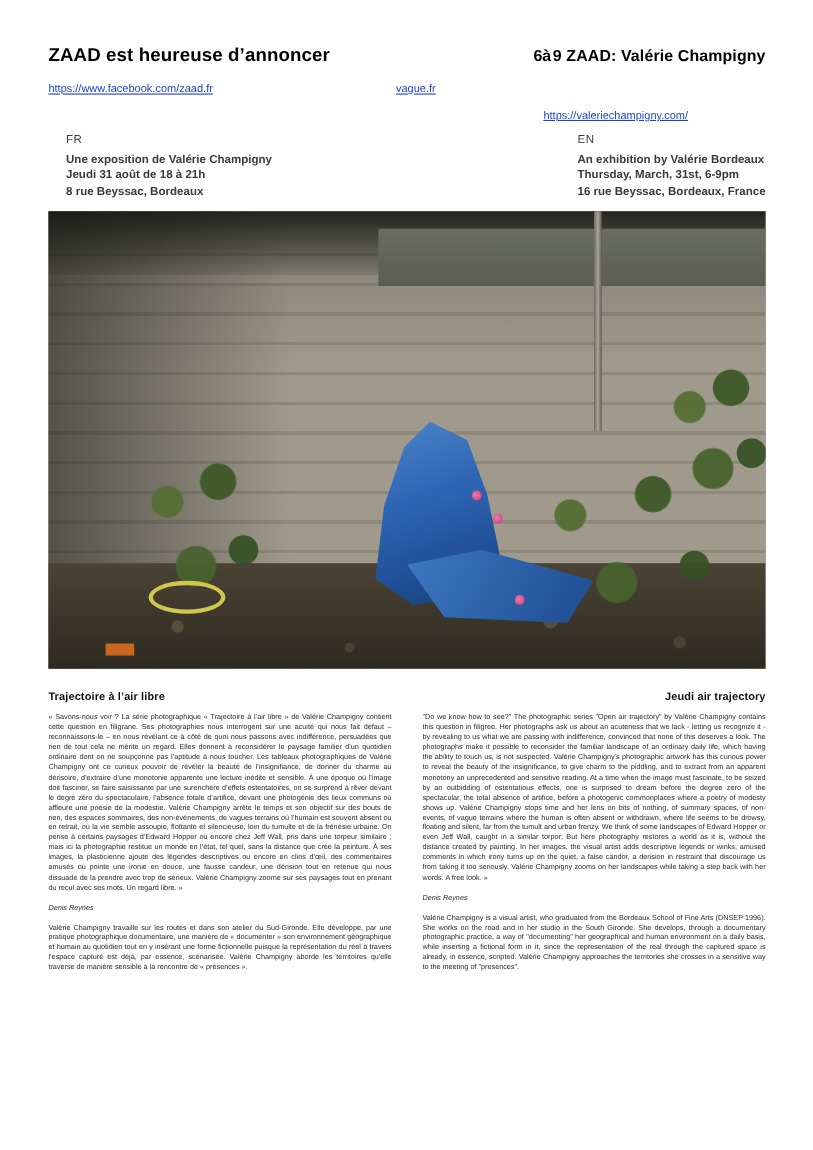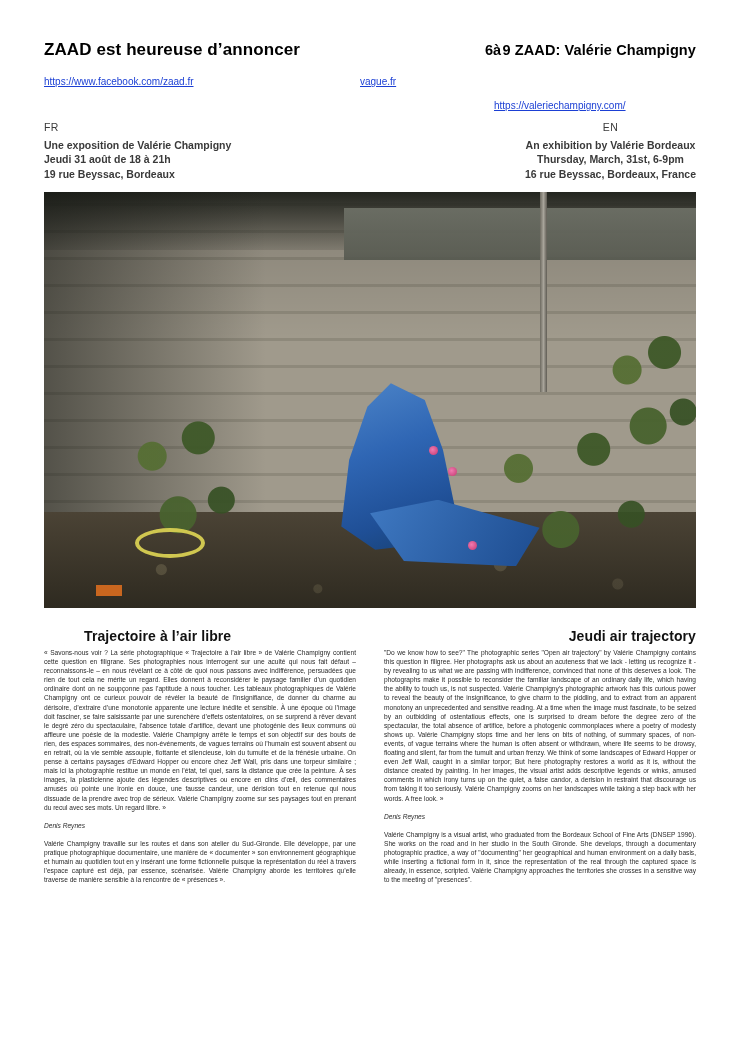--- a/index.html
+++ b/index.html
@@ -71,22 +71,22 @@
     width: 652px;
     height: 68px;
   }
   .info-col {
     position: absolute;
     top: 0;
     font-size: 10.5px;
     line-height: 14.5px;
     color: #3a3a3a;
   }
-  .info-col.fr { left: 0px; text-align: left; }
-  .info-col.en { right: 0px; text-align: center; }
+  .info-col.fr { left: 16px; text-align: left; }
+  .info-col.en { right: 0px; text-align: left; }
   .lang-label {
     font-size: 10.5px;
     color: #3a3a3a;
     letter-spacing: 0.4px;
     margin-bottom: 3px;
   }
   .info-line { white-space: nowrap; font-weight: bold; }
 
   
   .photo {
@@ -219,25 +219,24 @@
   
   .col-titles {
     position: absolute;
     left: 44px;
     top: 628px;
     width: 652px;
     display: flex;
     justify-content: space-between;
   }
   .col-title {
-    font-size: 14px;
+    font-size: 10px;
     font-weight: bold;
     color: #111;
     letter-spacing: 0.1px;
-    margin-left: 40px;
   }
 
   .columns {
     position: absolute;
     left: 44px;
     top: 648px;
     width: 652px;
     display: flex;
     justify-content: space-between;
   }
@@ -269,21 +268,21 @@
     <a class="link fb" href="#">https://www.facebook.com/zaad.fr</a>
     <a class="link zaad" href="#">vague.fr</a>
     <a class="link vc" href="#">https://valeriechampigny.com/</a>
   </div>
 
   <div class="info-block">
     <div class="info-col fr">
       <div class="lang-label">FR</div>
       <div class="info-line">Une exposition de Valérie Champigny</div>
       <div class="info-line">Jeudi 31 août de 18 à 21h</div>
-      <div class="info-line">19 rue Beyssac, Bordeaux</div>
+      <div class="info-line">8 rue Beyssac, Bordeaux</div>
     </div>
     <div class="info-col en">
       <div class="lang-label">EN</div>
       <div class="info-line">An exhibition by Valérie Bordeaux</div>
       <div class="info-line">Thursday, March, 31st, 6-9pm</div>
       <div class="info-line">16 rue Beyssac, Bordeaux, France</div>
     </div>
   </div>
 
   <div class="photo" role="img">

